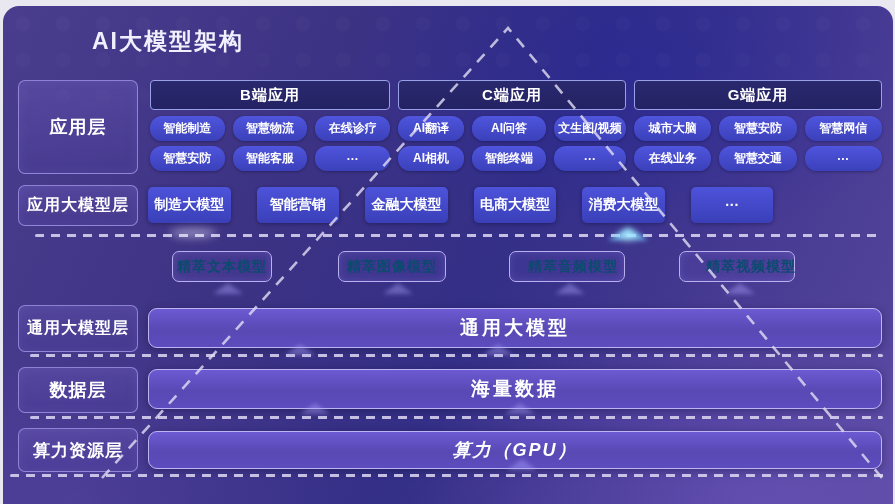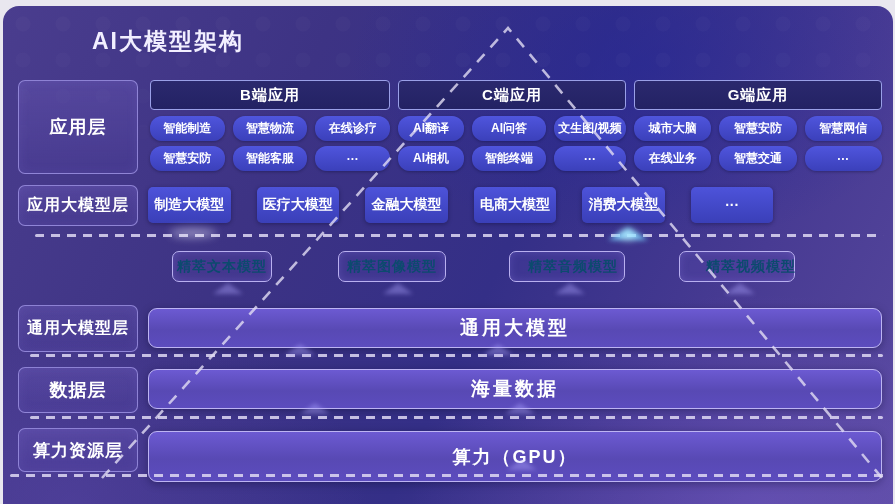--- a/index.html
+++ b/index.html
@@ -96,21 +96,21 @@
         <div class="chip">智慧网信</div>
         <div class="chip">在线业务</div>
         <div class="chip">智慧交通</div>
         <div class="chip">···</div>
       </div>
     </div>
 
     <div class="side-label" style="top:185px;height:39px;font-size:16px;">应用大模型层</div>
     <div class="model-row">
       <div class="model-box">制造大模型</div>
-      <div class="model-box">医疗大模型</div>
+      <div class="model-box">智能营销</div>
       <div class="model-box">金融大模型</div>
       <div class="model-box">电商大模型</div>
       <div class="model-box">消费大模型</div>
       <div class="model-box">···</div>
     </div>
 
     <div class="divider" style="top:234px;left:35px;right:12px;"></div>
 
     <div class="refined" style="left:172px;width:100px;">精萃文本模型</div>
     <div class="refined" style="left:338px;width:108px;">精萃图像模型</div>
@@ -121,21 +121,21 @@
     <div class="wide-box" style="top:308px;height:40px;font-size:19px;">通用大模型</div>
 
     <div class="divider" style="top:354px;left:30px;right:12px;"></div>
 
     <div class="side-label" style="top:367px;height:44px;font-size:18px;">数据层</div>
     <div class="wide-box" style="top:369px;height:40px;font-size:19px;">海量数据</div>
 
     <div class="divider" style="top:416px;left:30px;right:12px;"></div>
 
     <div class="side-label" style="top:428px;height:42px;font-size:17px;font-family:Liberation Serif, serif;">算力资源层</div>
-    <div class="wide-box" style="top:431px;height:51px;font-size:18px;letter-spacing:2px;">算力（GPU）</div>
+    <div class="wide-box" style="top:431px;height:38px;font-size:18px;letter-spacing:2px;font-style:italic;">算力（GPU）</div>
 
     <div class="divider" style="top:474px;left:10px;right:10px;"></div>
 
     <div class="flow" style="left:213px;top:283px;"></div>
     <div class="flow" style="left:383px;top:283px;"></div>
     <div class="flow" style="left:555px;top:283px;"></div>
     <div class="flow" style="left:725px;top:283px;"></div>
     <div class="flow" style="left:285px;top:344px;"></div>
     <div class="flow" style="left:483px;top:344px;"></div>
     <div class="flow" style="left:300px;top:403px;"></div>

